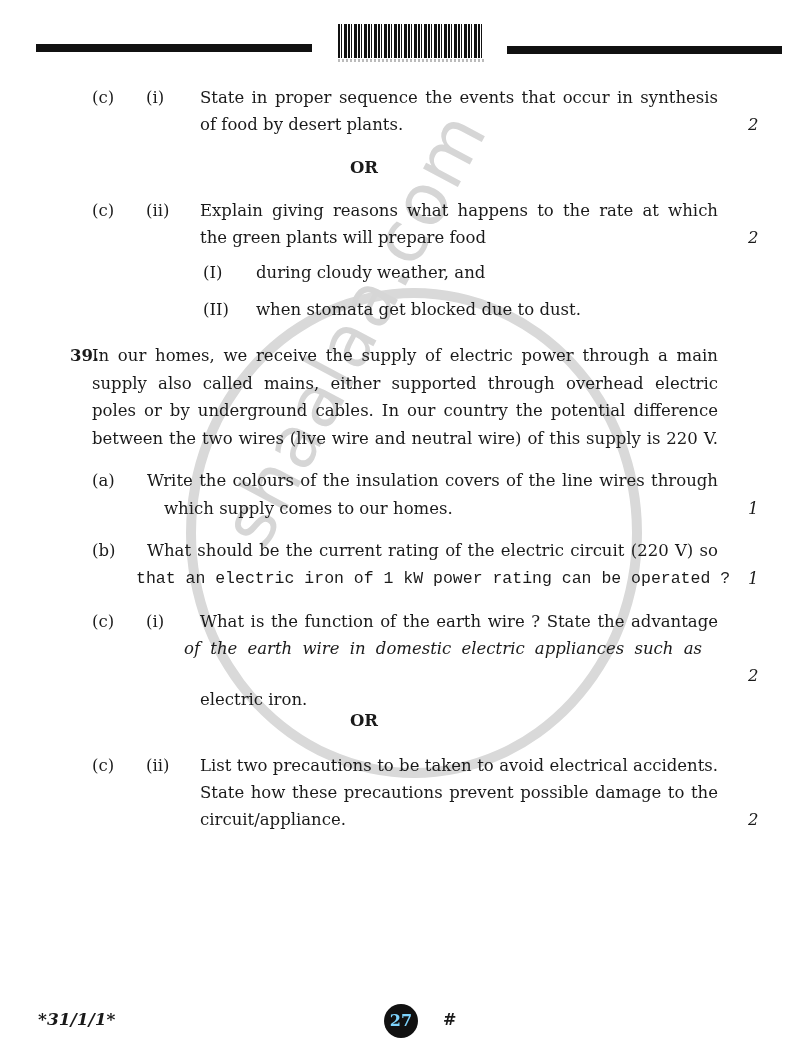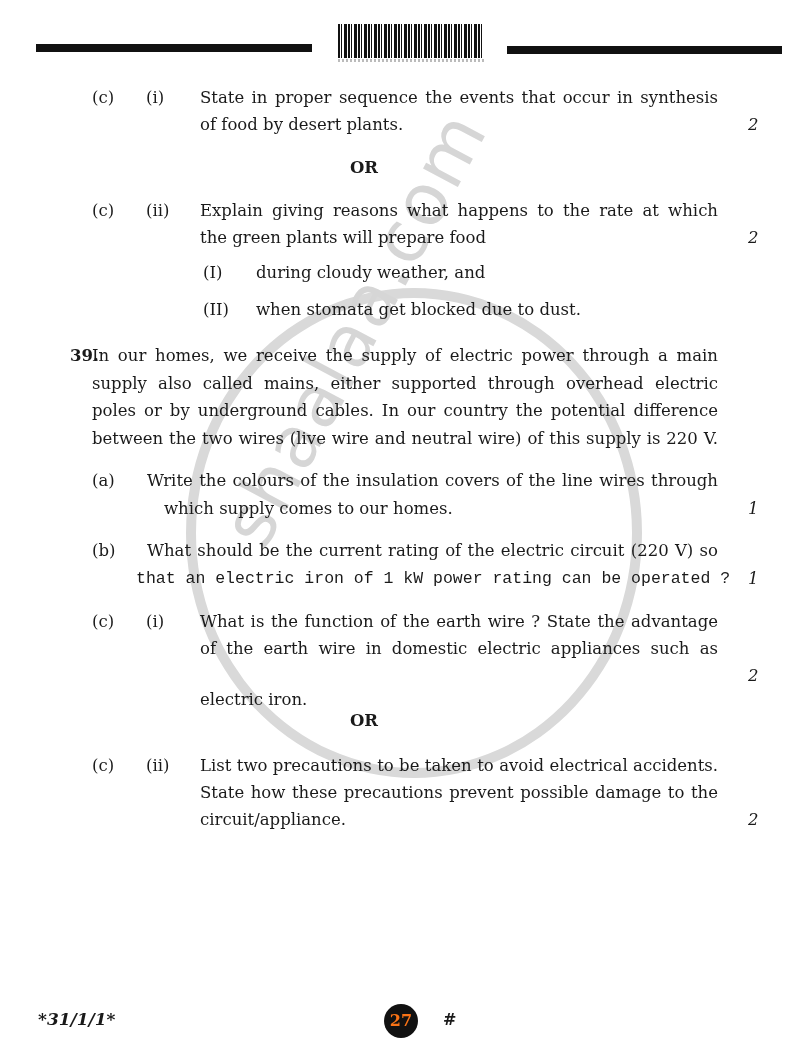--- a/index.html
+++ b/index.html
@@ -17,21 +17,21 @@
   .marks { position:absolute; left:748px; font-size:16.5px; font-style:italic; }
   .bold { font-weight:bold;margin-left:32px; }
   .or { position:absolute; left:350px; font-weight:bold; font-size:16.5px; }
   .watermark { position:absolute; left:186px; top:288px; width:456px; height:490px;
                border:10px solid #d9d9d9; border-radius:50%; box-sizing:border-box; pointer-events:none; }
   .wm-text { position:absolute; left:205px; top:520px; font-family:"DejaVu Sans","Liberation Sans",sans-serif;
              font-size:72px; color:#d6d6d6; transform:rotate(-62deg); transform-origin:left top;
              white-space:nowrap; letter-spacing:2px; pointer-events:none; }
   .footer-code { position:absolute; left:38px; top:1009px; font-weight:bold; font-size:17px;font-style:italic; }
   .page-num { position:absolute; left:384px; top:1004px; width:34px; height:34px; border-radius:50%;
-              background:#111; color:#f97316; font-weight:bold; font-size:16px; text-align:center; line-height:34px; }
+              background:#111; color:#7dd3fc; font-weight:bold; font-size:16px; text-align:center; line-height:34px; }
   .hash { position:absolute; left:443px; top:1010px; font-weight:bold; font-size:16px; }
 </style>
 </head>
 <body>
 
 <div class="bar bar-left"></div>
 <div class="barcode"></div>
 <div class="barcode-text"></div>
 <div class="bar bar-right"></div>
 
@@ -68,21 +68,21 @@
 <div class="marks" style="top:499px;">1</div>
 
 <div class="line" style="left:92px;top:541px;">(b)</div>
 <div class="just" style="left:147px;top:541px;width:571px;">What should be the current rating of the electric circuit (220 V) so</div>
 <div class="line" style="left:136px;top:569px;font-family:Liberation Mono, monospace;">that an electric iron of 1 kW power rating can be operated ?</div>
 <div class="marks" style="top:569px;">1</div>
 
 <div class="line" style="left:92px;top:612px;">(c)</div>
 <div class="line" style="left:146px;top:612px;">(i)</div>
 <div class="just" style="left:200px;top:612px;width:518px;">What is the function of the earth wire ? State the advantage</div>
-<div class="just" style="left:200px;top:639px;width:518px;">of the earth wire in domestic electric appliances such as</div>
+<div class="just" style="left:184px;top:639px;width:518px;font-style:italic;">of the earth wire in domestic electric appliances such as</div>
 <div class="line" style="left:200px;top:666px;margin-top:24px;">electric iron.</div>
 <div class="marks" style="top:666px;">2</div>
 
 <div class="or" style="top:711px;">OR</div>
 
 <div class="line" style="left:92px;top:756px;">(c)</div>
 <div class="line" style="left:146px;top:756px;">(ii)</div>
 <div class="just" style="left:200px;top:756px;width:518px;">List two precautions to be taken to avoid electrical accidents.</div>
 <div class="just" style="left:200px;top:783px;width:518px;">State how these precautions prevent possible damage to the</div>
 <div class="line" style="left:200px;top:810px;">circuit/appliance.</div>

